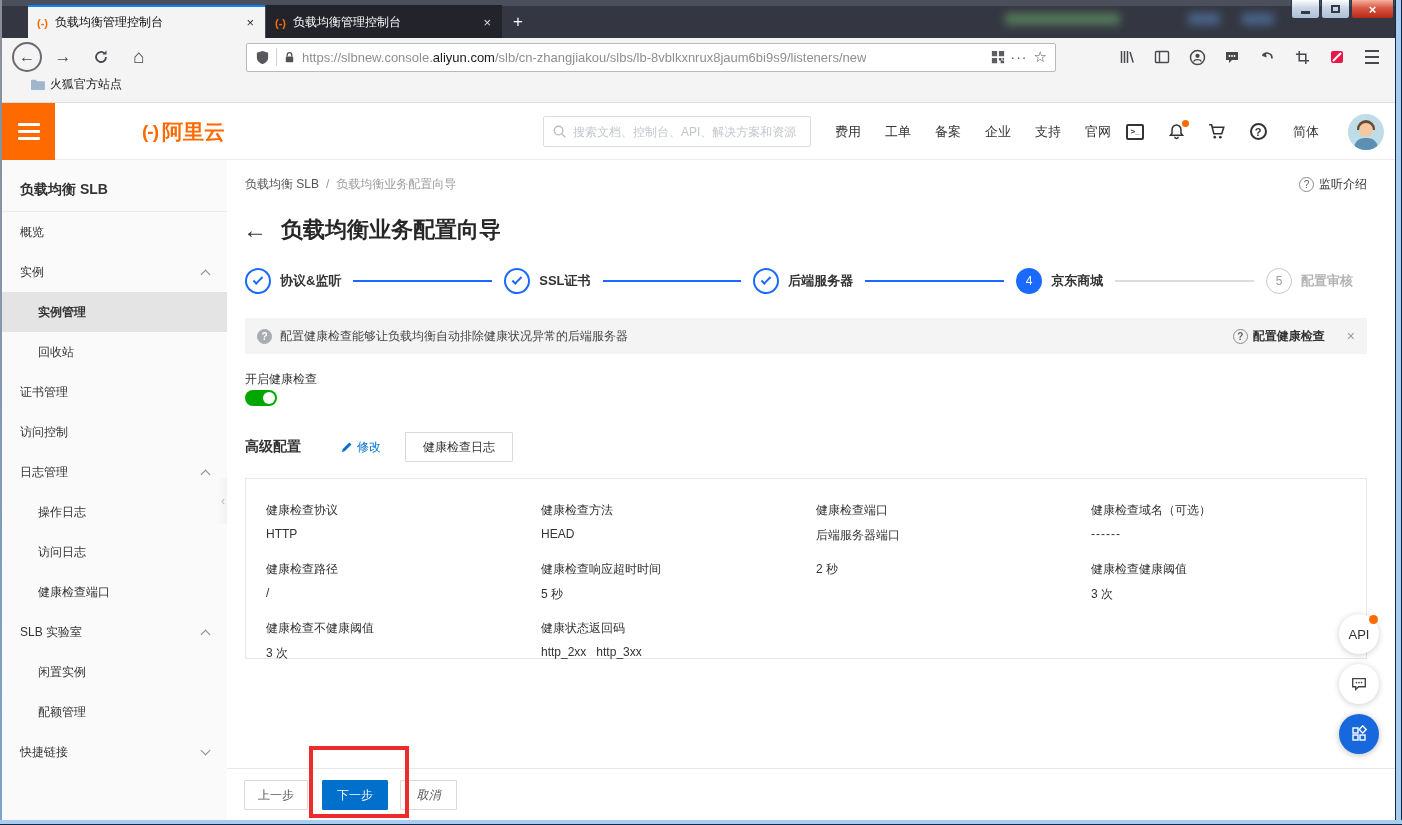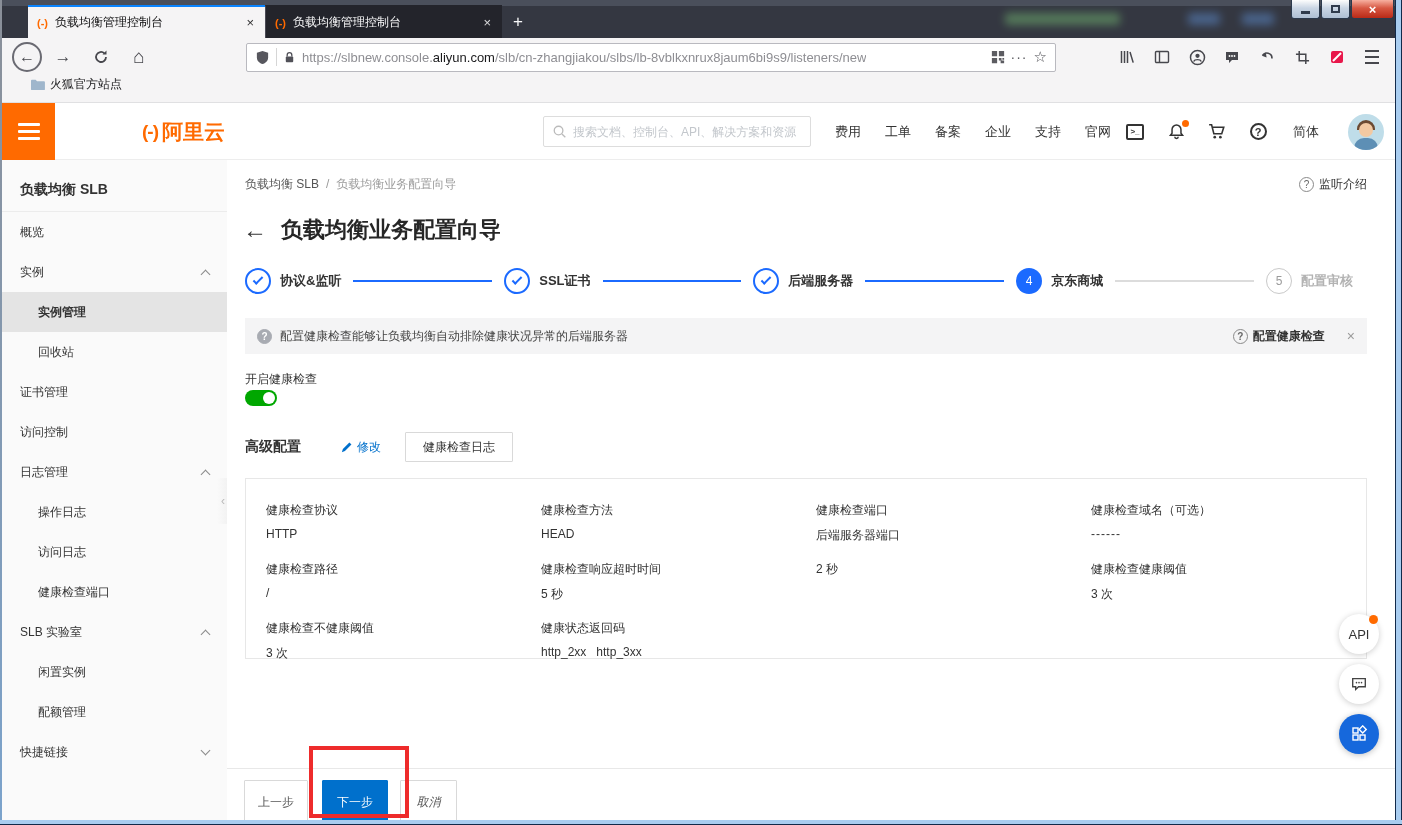--- a/index.html
+++ b/index.html
@@ -112,21 +112,21 @@
   .switch{position:absolute;top:230px;left:18px;width:32px;height:16px;border-radius:8px;background:var(--green);}
   .knob{position:absolute;right:2px;top:2px;width:12px;height:12px;border-radius:50%;background:#fff;}
   .adv-row{position:absolute;top:272px;left:18px;display:flex;align-items:center;height:30px;}
   .adv-title{font-size:14px;font-weight:bold;color:#333;}
   .edit-link{margin-left:40px;display:flex;align-items:center;gap:4px;color:var(--blue);font-size:12px;}
   .probe-btn{margin-left:24px;height:30px;padding:0 17px;border:1px solid #d9d9d9;background:#fff;font-size:12px;color:#333;display:flex;align-items:center;border-radius:1px;}
   .cfg-box{position:absolute;top:318px;left:18px;right:28px;height:181px;border:1px solid #e7e7e7;display:grid;grid-template-columns:repeat(4,1fr);align-content:start;row-gap:17px;padding:23px 0 14px 20px;}
   .field-label{font-size:12px;color:#333;margin-bottom:8px;}
   .field-value{font-size:12px;color:#333;white-space:pre;}
   .footer{position:absolute;left:0;right:0;bottom:0;height:52px;border-top:1px solid #e8e8e8;background:#fff;}
-  .btn{position:absolute;top:11px;height:44px;border:1px solid #d9d9d9;background:#fff;font-size:12px;color:#555;display:flex;align-items:center;justify-content:center;border-radius:1px;}
+  .btn{position:absolute;top:11px;height:30px;border:1px solid #d9d9d9;background:#fff;font-size:12px;color:#555;display:flex;align-items:center;justify-content:center;border-radius:1px;}
   .btn.prev{left:17px;width:64px;}
   .btn.next{left:95px;width:66px;background:var(--blue);border-color:var(--blue);color:#fff;}
   .btn.cancel{left:173px;width:57px;font-style:italic;}
   .red-annotation{position:absolute;left:82px;top:586px;width:100px;height:72px;border:4px solid var(--red);z-index:6;}
   
   .floating{position:absolute;right:23px;top:614px;width:40px;display:flex;flex-direction:column;gap:10px;z-index:40;}
   .fab{width:40px;height:40px;border-radius:50%;background:#fff;box-shadow:0 1px 6px rgba(0,0,0,.2);display:flex;align-items:center;justify-content:center;position:relative;font-size:13px;color:#333;}
   .fab .dot{top:1px;right:1px;width:9px;height:9px;}
   .fab.blue{background:#1668dc;box-shadow:0 1px 6px rgba(0,0,0,.25);}
 </style>

